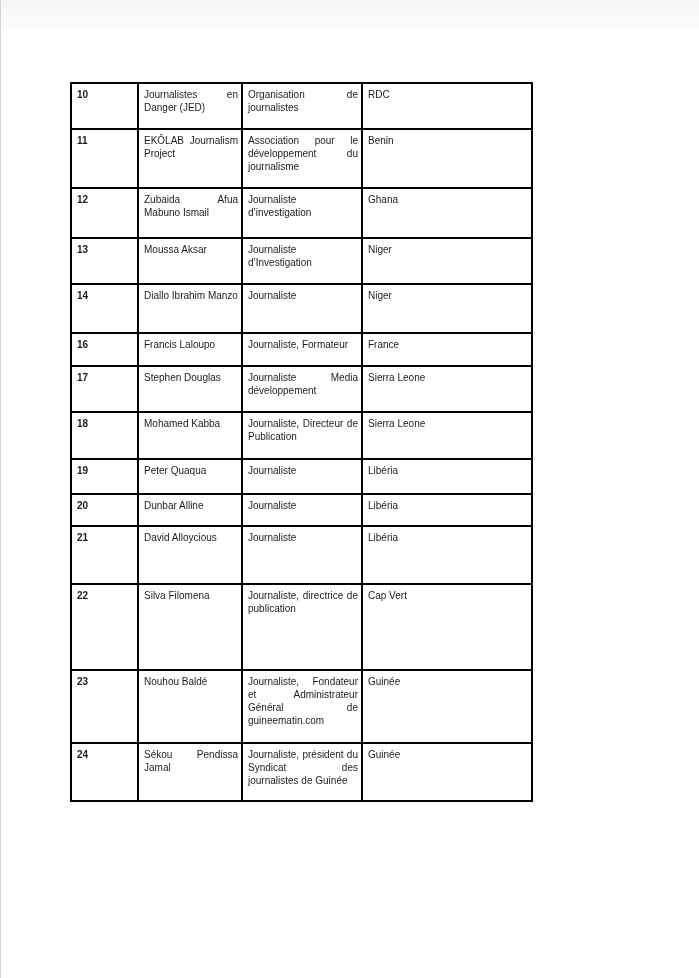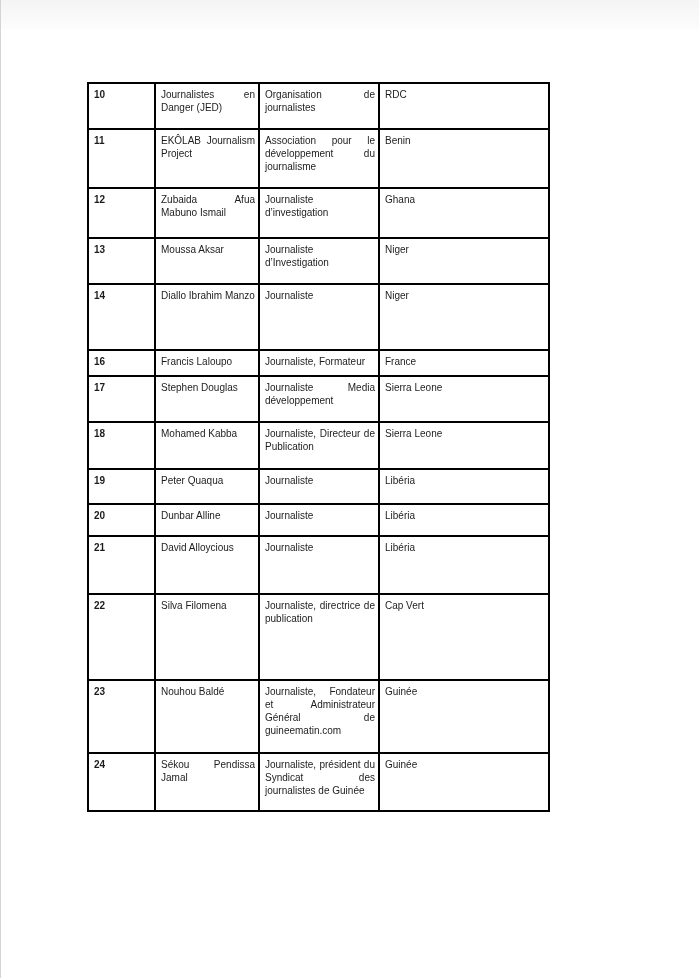--- a/index.html
+++ b/index.html
@@ -30,21 +30,21 @@
   .edge-line {
     position: absolute;
     left: 0; top: 0;
     width: 1px;
     height: 978px;
     background: #d4d4d4;
     pointer-events: none;
   }
   table.doc-table {
     position: absolute;
-    left: 87px;
+    left: 70px;
     top: 82px;
     width: 461px;
     border-collapse: collapse;
     table-layout: fixed;
     border: 2px solid #eab308;
   }
   table.doc-table td {
     border: 2px solid #000000;
     vertical-align: top;
     padding: 4px 3px 2px 5px;
@@ -99,27 +99,27 @@
           <td class="cell-name">Zubaida Afua Mabuno Ismail</td>
           <td class="cell-role">Journaliste d’investigation</td>
           <td class="cell-country">Ghana</td>
         </tr>
         <tr style="height: 46px;">
           <td class="cell-number">13</td>
           <td class="cell-name">Moussa Aksar</td>
           <td class="cell-role">Journaliste d’Investigation</td>
           <td class="cell-country">Niger</td>
         </tr>
-        <tr style="height: 66px;">
+        <tr style="height: 49px;">
           <td class="cell-number">14</td>
           <td class="cell-name">Diallo Ibrahim Manzo</td>
           <td class="cell-role">Journaliste</td>
           <td class="cell-country">Niger</td>
         </tr>
-        <tr style="height: 26px;">
+        <tr style="height: 33px;">
           <td class="cell-number">16</td>
           <td class="cell-name">Francis Laloupo</td>
           <td class="cell-role">Journaliste, Formateur</td>
           <td class="cell-country">France</td>
         </tr>
         <tr style="height: 46px;">
           <td class="cell-number">17</td>
           <td class="cell-name">Stephen Douglas</td>
           <td class="cell-role">Journaliste Media développement</td>
           <td class="cell-country">Sierra Leone</td>

